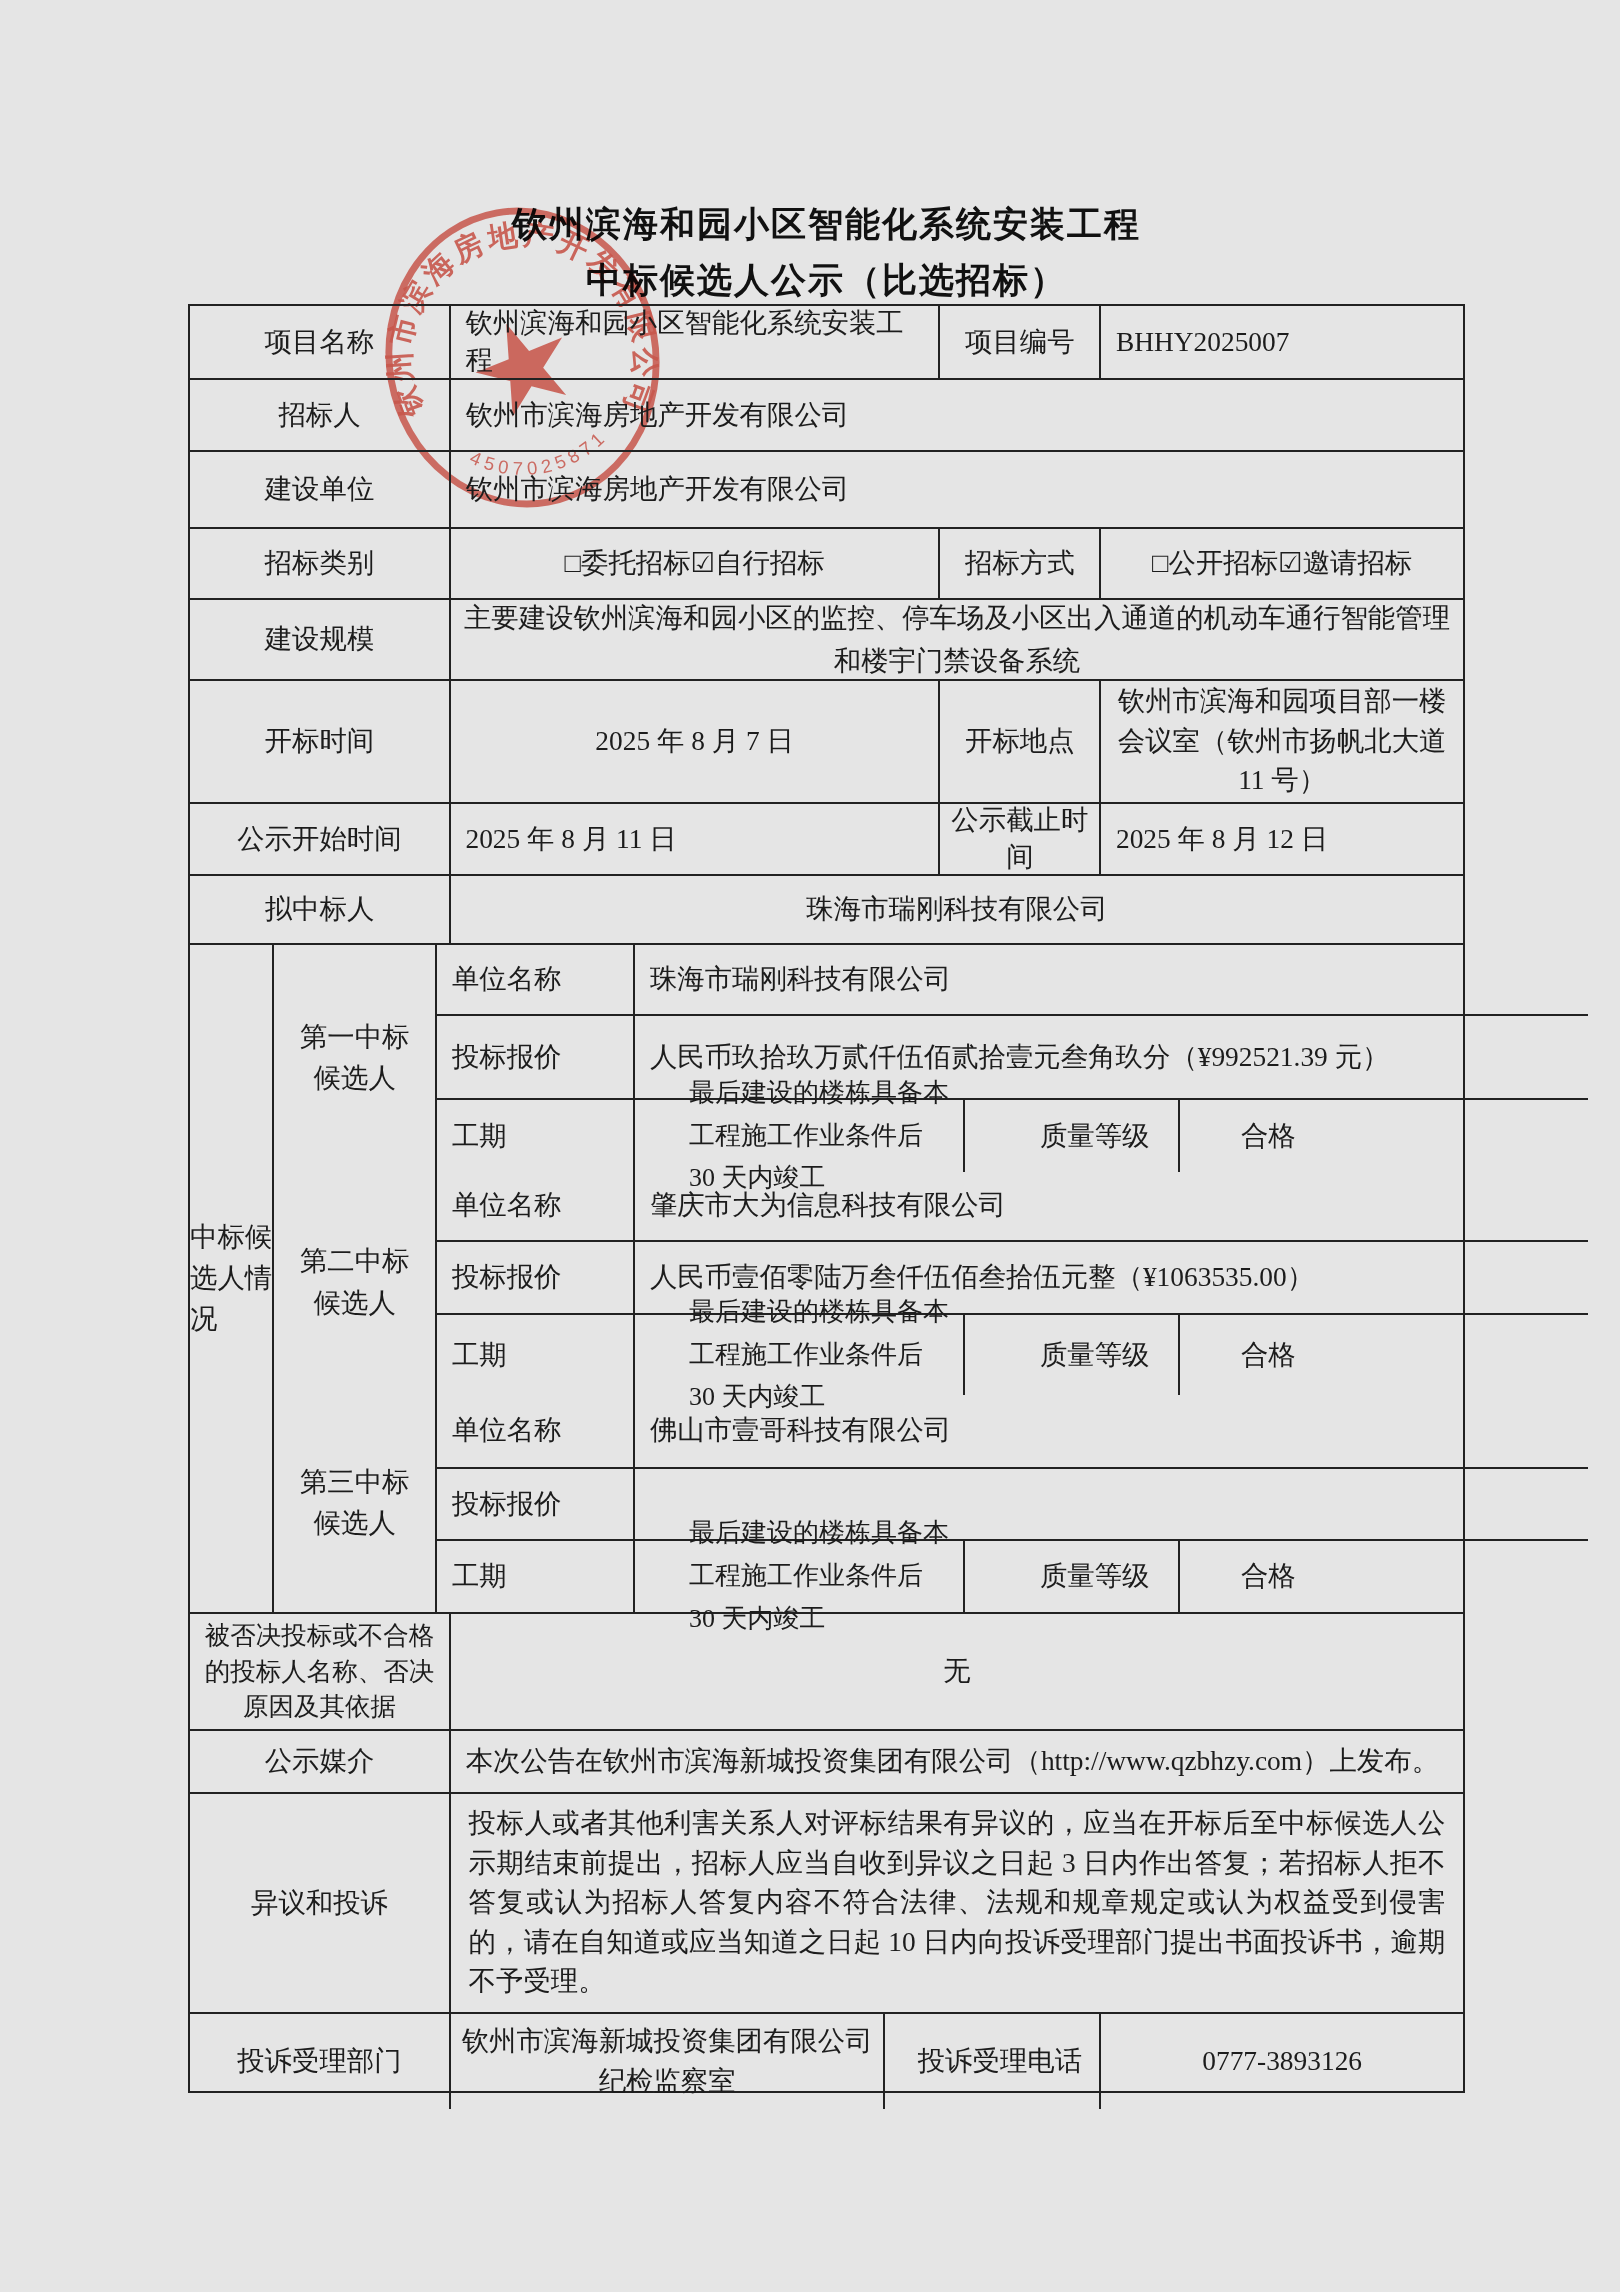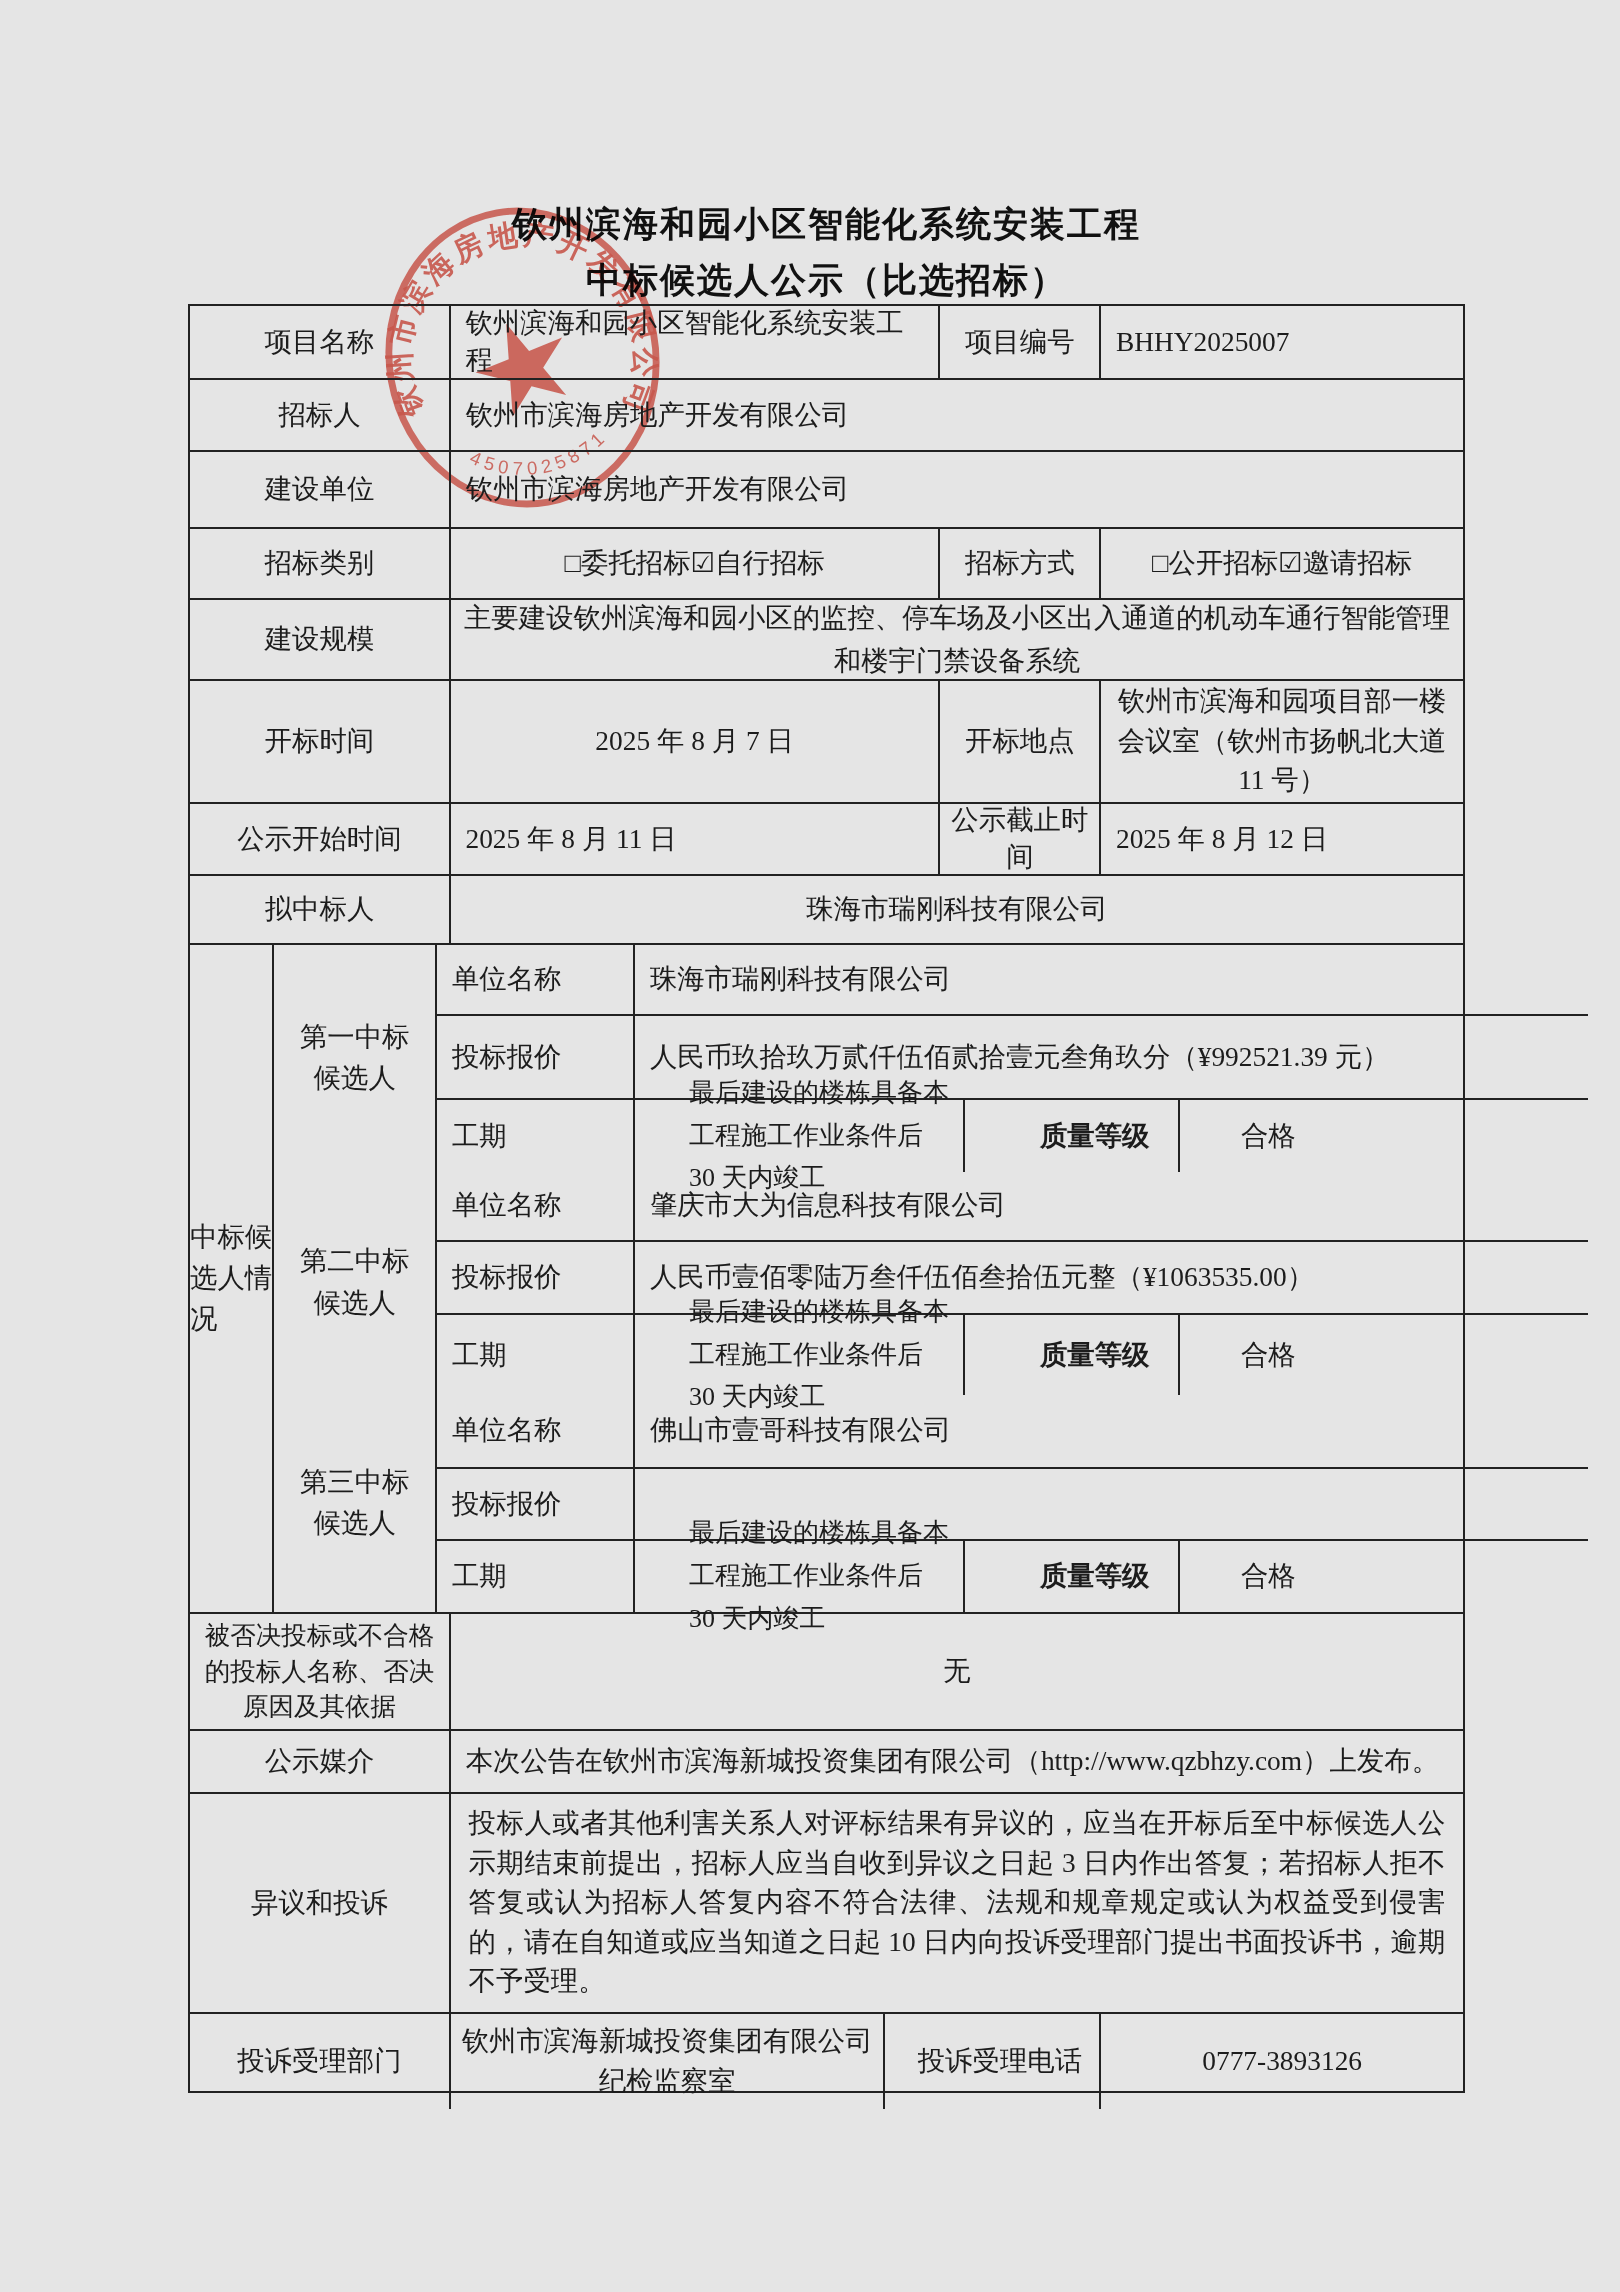--- a/index.html
+++ b/index.html
@@ -42,21 +42,21 @@
   .w-label{width:261px;}
   .w-v1{width:490px;}
   .w-mid{width:161px;}
   .w-end{width:362px;}
   .w-full{width:1012px;}
   .w-a{width:98px;}
   .w-b{width:163px;}
   .w-c{width:198px;}
   .w-val{width:815px;}
   .w-dur{width:284px;}
-  .w-q{width:169px;font-weight:bold;}
+  .w-q{width:169px;}
   .w-dept{width:435px;}
   .w-phl{width:216px;padding-left:15px;}
   .grp{display:flex;box-sizing:border-box;flex:0 0 auto;}
   .grpcol{display:flex;flex-direction:column;flex:1 1 auto;}
   .srow{display:flex;box-sizing:border-box;border-bottom:2px solid #222;flex:0 0 auto;}
   .srow.nb{border-bottom:none;gap:46px;}
   .dur-text{font-size:26px;line-height:1.65;padding:3.9px 7.8px;}
   .rej-label{font-size:25.5px;line-height:1.4;padding:0 8.8px;text-align:center;}
   .wrap3{display:inline-block;width:3em;text-align:left;line-height:1.5;}
   .rank{display:flex;flex-direction:column;align-items:center;line-height:1.5;}

